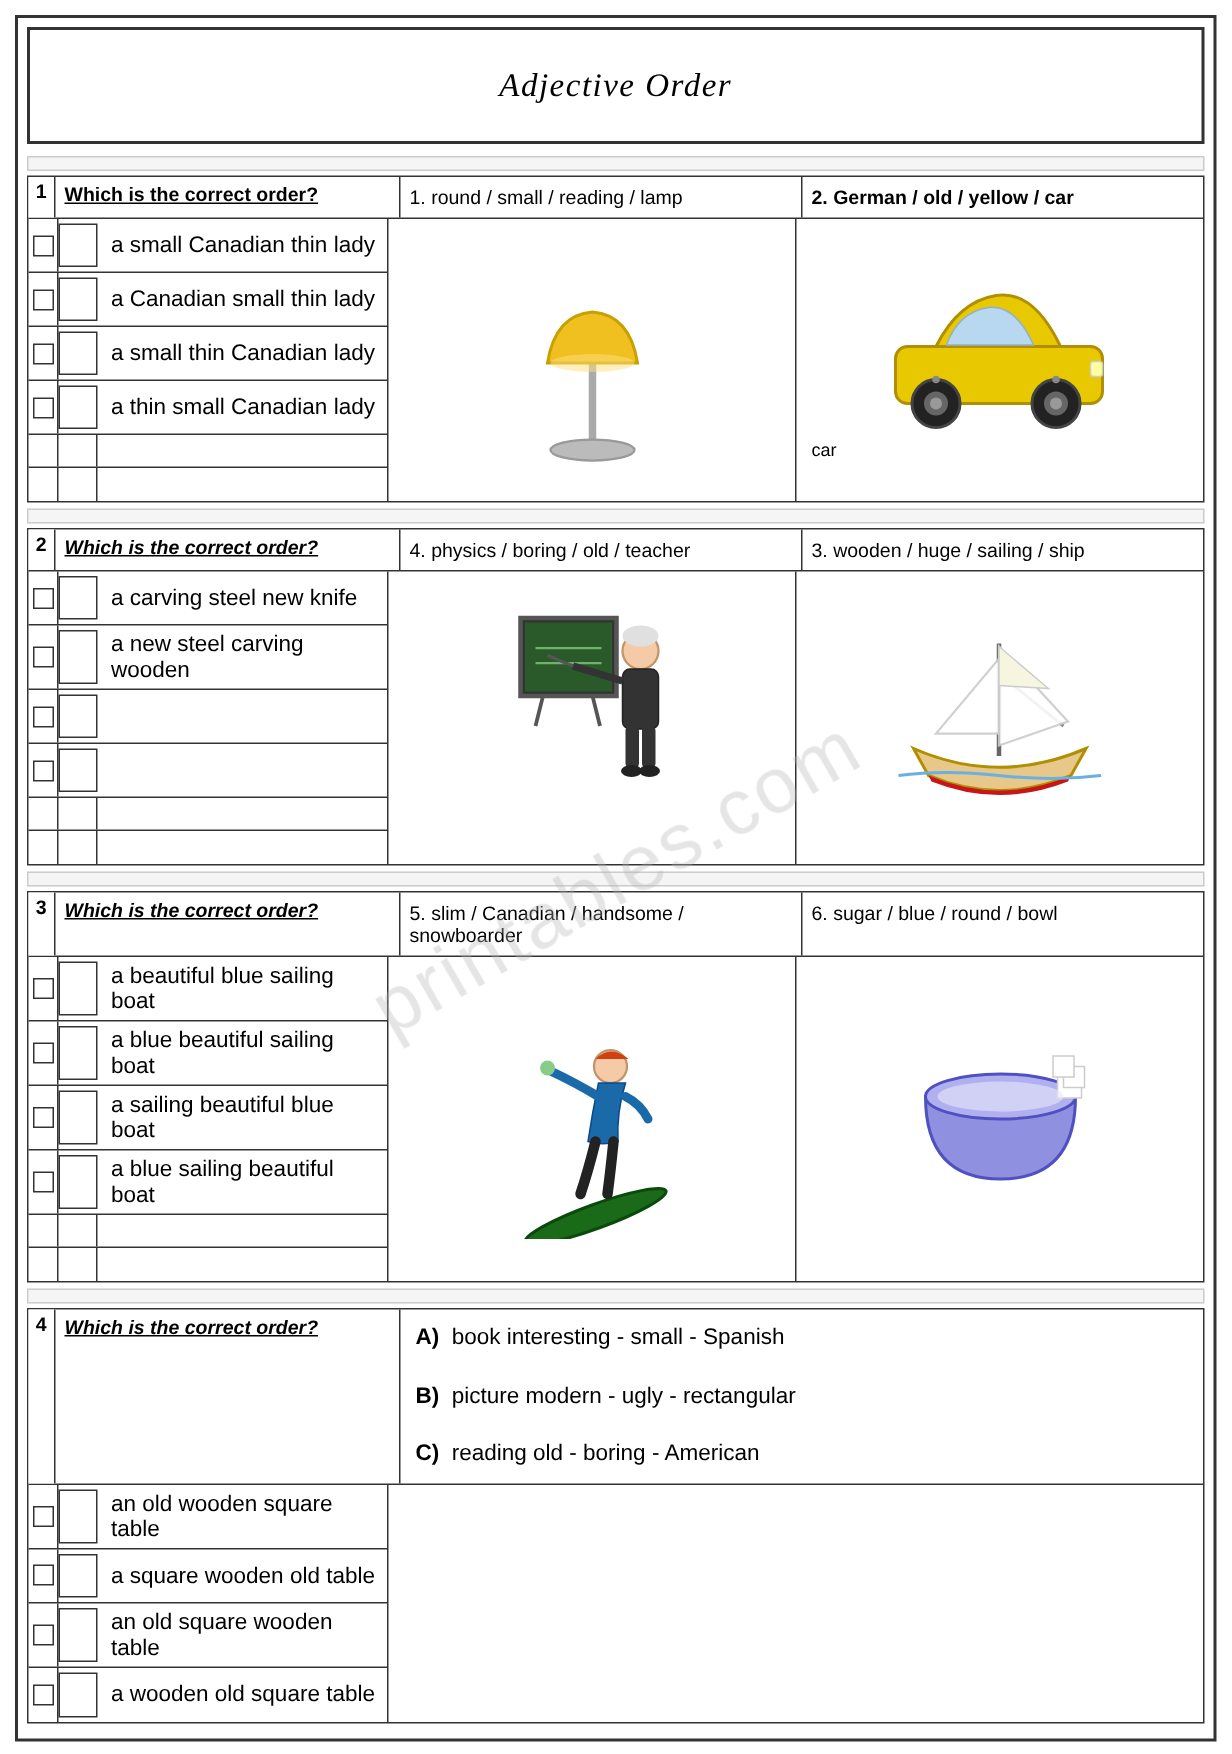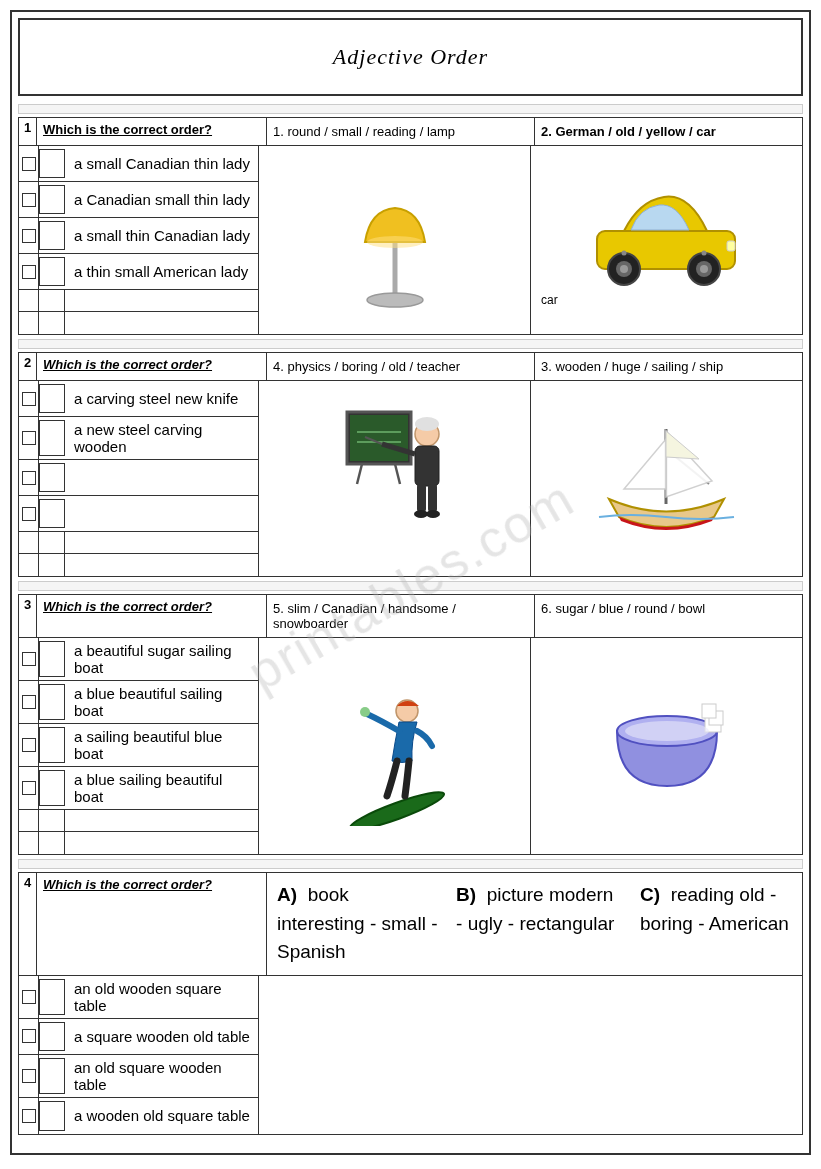--- a/index.html
+++ b/index.html
@@ -128,22 +128,23 @@
     .section-header {
       background: #f5f5f5;
       height: 10px;
       border: 1px solid #ccc;
       margin: 3px 0;
     }
     
     .q4-right {
       flex: 1;
       padding: 8px 10px;
-      font-size: 19px;
-      display: flex;
+      font-size: 15px;
+      display: flex;
+      flex-direction: column;
       gap: 16px;
       justify-content: center;
     }
     .q4-item {
       line-height: 1.5;
     }
     .q4-item span.label {
       font-weight: bold;
     }
   </style>
@@ -189,21 +190,21 @@
             <div style="width:14px;height:14px;border:1px solid #333;"></div>
           </div>
           <div style="width:28px;border-right:1px solid #333;margin:3px 3px 3px 0;border:1px solid #333;flex:0 0 26px;"></div>
           <div class="option-text">a small thin Canadian lady</div>
         </div>
         <div class="option-row">
           <div class="option-checkbox">
             <div style="width:14px;height:14px;border:1px solid #333;"></div>
           </div>
           <div style="width:28px;border-right:1px solid #333;margin:3px 3px 3px 0;border:1px solid #333;flex:0 0 26px;"></div>
-          <div class="option-text">a thin small American lady</div>
+          <div class="option-text">a thin small Canadian lady</div>
         </div>
 
         <div class="option-row" style="min-height:22px;">
           <div style="width:20px;border-right:1px solid #333;"></div>
           <div style="width:26px;border-right:1px solid #333;"></div>
           <div style="flex:1;"></div>
         </div>
         <div class="option-row" style="min-height:22px;border-bottom:none;">
           <div style="width:20px;border-right:1px solid #333;"></div>
           <div style="width:26px;border-right:1px solid #333;"></div>
@@ -367,21 +368,21 @@
         <div class="prompt-col" style="border-right:none;">6. sugar / blue / round / bowl</div>
       </div>
     </div>
     <div class="question-body">
       <div class="options-col">
         <div class="option-row">
           <div class="option-checkbox">
               <div style="width:14px;height:14px;border:1px solid #333;"></div>
             </div>
           <div style="width:26px;border:1px solid #333;flex:0 0 26px;margin:3px 3px 3px 0;"></div>
-          <div class="option-text">a beautiful sugar sailing boat</div>
+          <div class="option-text">a beautiful blue sailing boat</div>
         </div>
         <div class="option-row">
           <div class="option-checkbox">
               <div style="width:14px;height:14px;border:1px solid #333;"></div>
             </div>
           <div style="width:26px;border:1px solid #333;flex:0 0 26px;margin:3px 3px 3px 0;"></div>
           <div class="option-text">a blue beautiful sailing boat</div>
         </div>
         <div class="option-row">
           <div class="option-checkbox">

